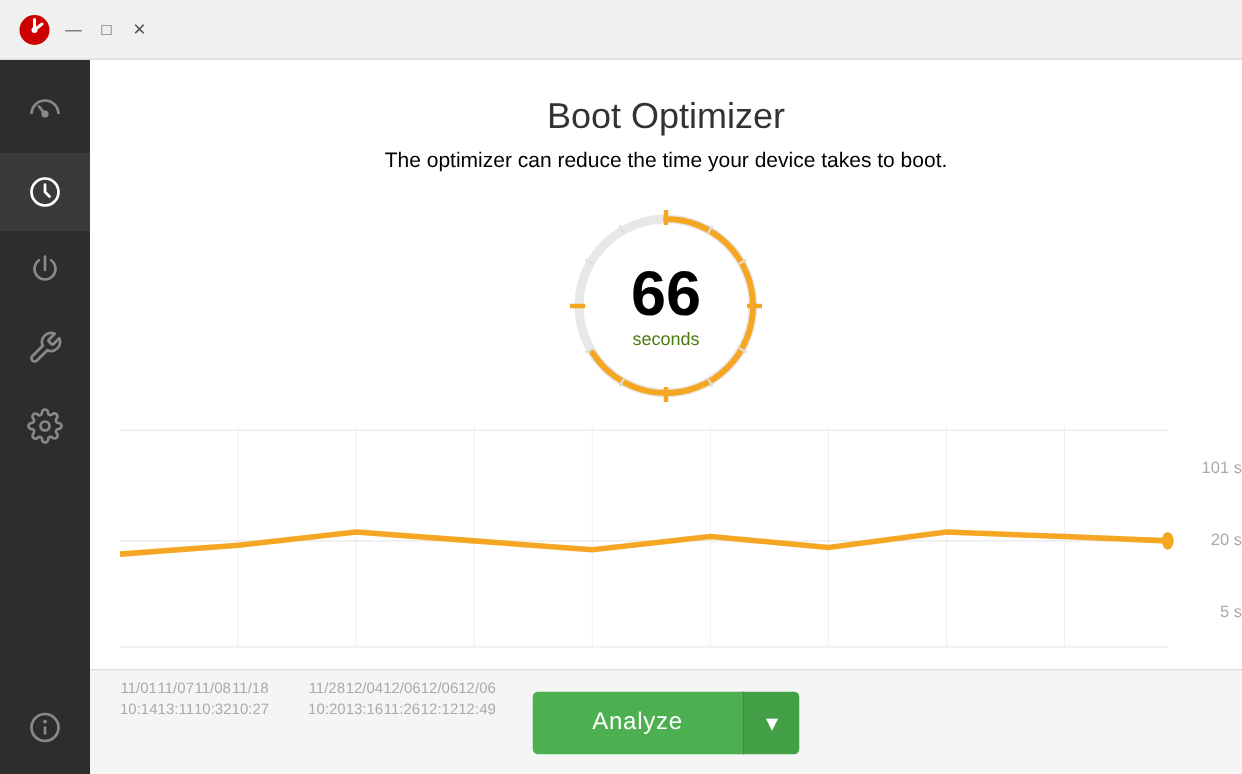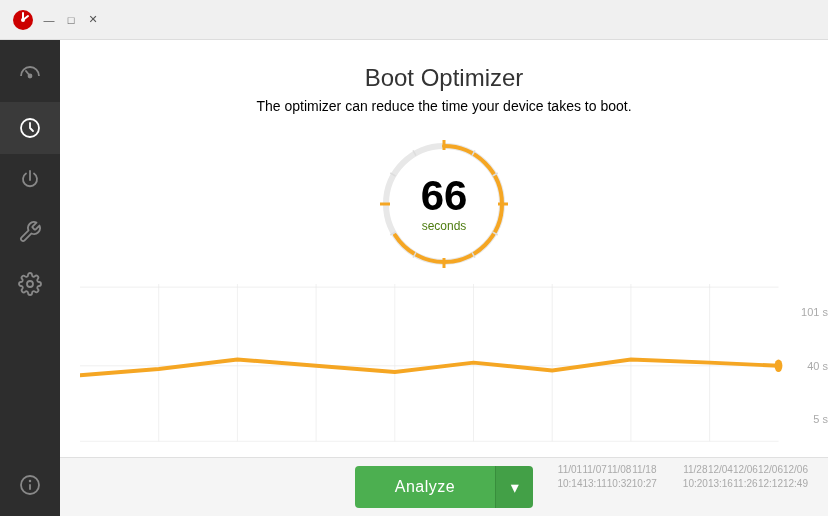--- a/index.html
+++ b/index.html
@@ -164,21 +164,21 @@
       flex: 1;
       position: relative;
     }
     .chart-svg {
       width: 100%;
       height: 100%;
     }
 
     
     .bottom-bar {
-      height: 59px;
+      height: 70px;
       background: #f5f5f5;
       border-top: 1px solid #e0e0e0;
       display: flex;
       align-items: center;
       justify-content: center;
       flex-shrink: 0;
     }
     .analyze-btn-group {
       display: flex;
       border-radius: 4px;
@@ -332,36 +332,36 @@
           <line x1="400" y1="0" x2="400" y2="100" stroke="#e8e8e8" stroke-width="0.5"></line>
           <line x1="480" y1="0" x2="480" y2="100" stroke="#e8e8e8" stroke-width="0.5"></line>
           <line x1="560" y1="0" x2="560" y2="100" stroke="#e8e8e8" stroke-width="0.5"></line>
           <line x1="640" y1="0" x2="640" y2="100" stroke="#e8e8e8" stroke-width="0.5"></line>
 
           <polyline points="0,58 80,54 160,48 240,52 320,56 400,50 480,55 560,48 640,50 710,52" fill="none" stroke="#f5a623" stroke-width="2.5" stroke-linecap="round" stroke-linejoin="round"></polyline>
 
           <circle cx="710" cy="52" r="4" fill="#f5a623"></circle>
         </svg>
         
-        <div style="display:flex; justify-content:flex-end; padding: 2px 0 0 0; font-size:10px; color:#aaa; position:relative;">
+        <div style="display:flex; justify-content:flex-start; padding: 2px 0 0 0; font-size:10px; color:#aaa; position:relative;">
           <div style="text-align:center; white-space:pre; line-height:1.4;">11/01<br>10:14</div>
           <div style="text-align:center; white-space:pre; line-height:1.4;">11/07<br>13:11</div>
           <div style="text-align:center; white-space:pre; line-height:1.4;">11/08<br>10:32</div>
           <div style="text-align:center; white-space:pre; line-height:1.4;">11/18<br>10:27</div>
           <div style="text-align:center; white-space:pre; line-height:1.4;margin-left:26px;">11/28<br>10:20</div>
           <div style="text-align:center; white-space:pre; line-height:1.4;">12/04<br>13:16</div>
           <div style="text-align:center; white-space:pre; line-height:1.4;">12/06<br>11:26</div>
           <div style="text-align:center; white-space:pre; line-height:1.4;">12/06<br>12:12</div>
           <div style="text-align:center; white-space:pre; line-height:1.4;">12/06<br>12:49</div>
         </div>
       </div>
 
       <div style="position:absolute; right:0; top:0; bottom:30px; display:flex; flex-direction:column; justify-content:space-between; font-size:11px; color:#aaa; text-align:right; padding:2px 0;margin-top:20px;">
         <span>101 s</span>
-        <span>40 s</span>
+        <span>20 s</span>
         <span>5 s</span>
       </div>
     </div>
 
     <div class="bottom-bar">
       <div class="analyze-btn-group">
         <button class="analyze-btn">Analyze</button>
         <button class="analyze-dropdown">
           <span style="font-size:16px;">▾</span>
         </button>

